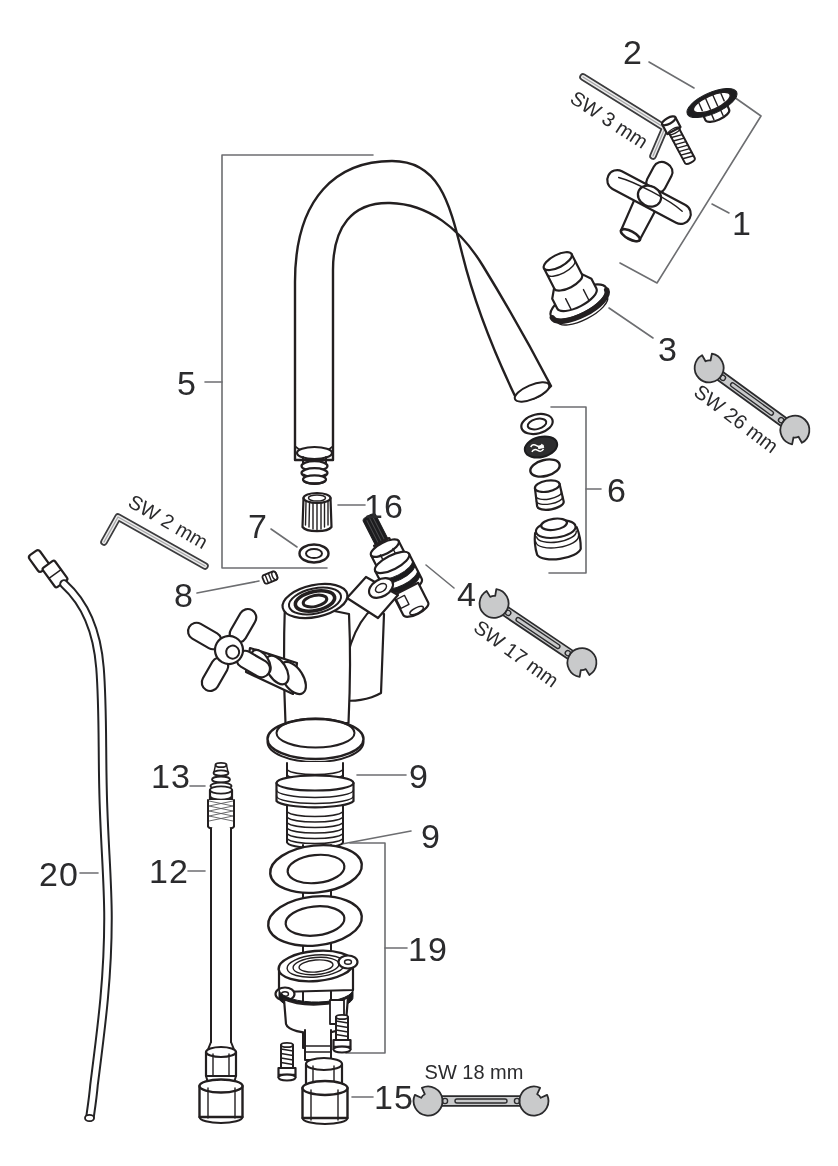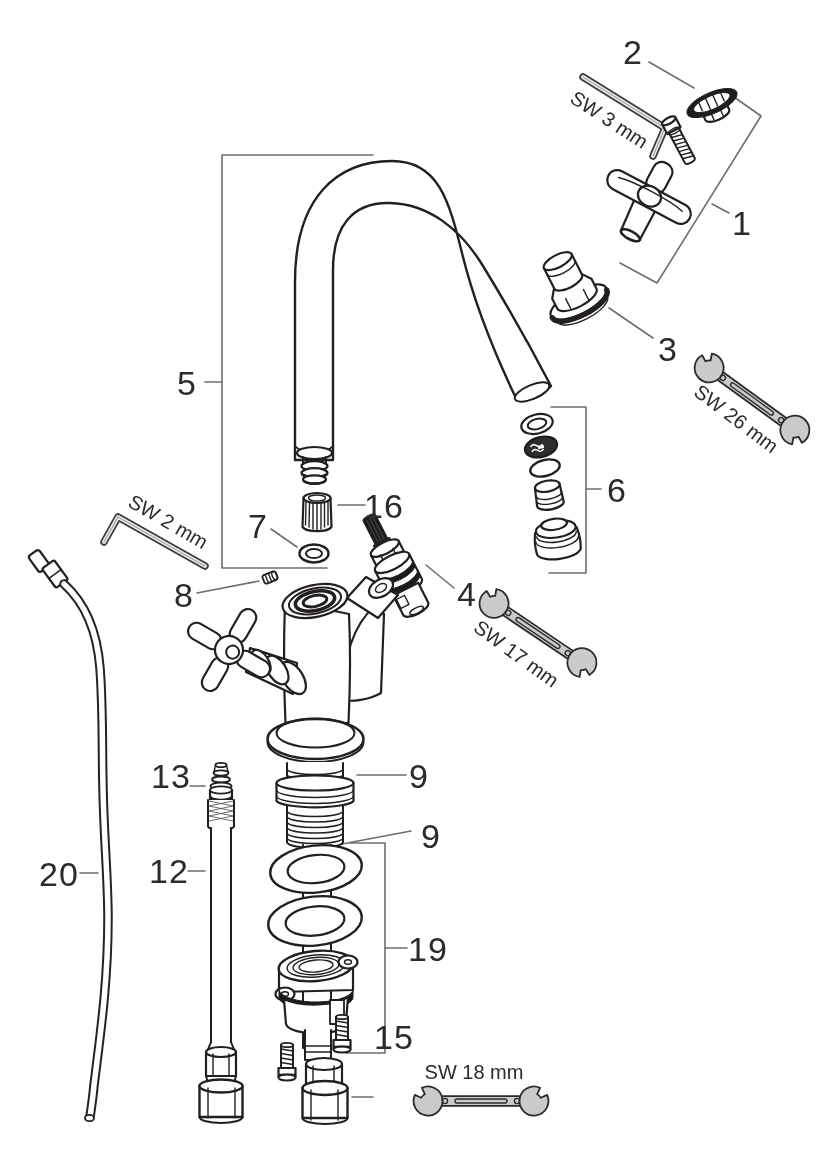--- a/index.html
+++ b/index.html
@@ -361,21 +361,21 @@
 <div class="num" style="left:187px;top:383px">5</div>
 <div class="num" style="left:617px;top:490px">6</div>
 <div class="num" style="left:258px;top:526px">7</div>
 <div class="num" style="left:184px;top:595px">8</div>
 <div class="num" style="left:419px;top:776px">9</div>
 <div class="num" style="left:428px;top:949px">19</div>
 <div class="num" style="left:431px;top:836px">9</div>
 <div class="num" style="left:169px;top:871px">12</div>
 <div class="num" style="left:171px;top:776px">13</div>
 <div class="num" style="left:59px;top:874px">20</div>
-<div class="num" style="left:394px;top:1037px">15</div>
+<div class="num" style="left:394px;top:1097px">15</div>
 <div class="num" style="left:384px;top:506px">16</div>
 
 <div class="tool r33" style="left:609px;top:120px">SW 3 mm</div>
 <div class="tool r30" style="left:168px;top:522px">SW 2 mm</div>
 <div class="tool r37" style="left:736px;top:419px">SW 26 mm</div>
 <div class="tool r36" style="left:516px;top:654px">SW 17 mm</div>
 <div class="tool r0" style="left:474px;top:1072px">SW 18 mm</div>
 
 </div>
 

